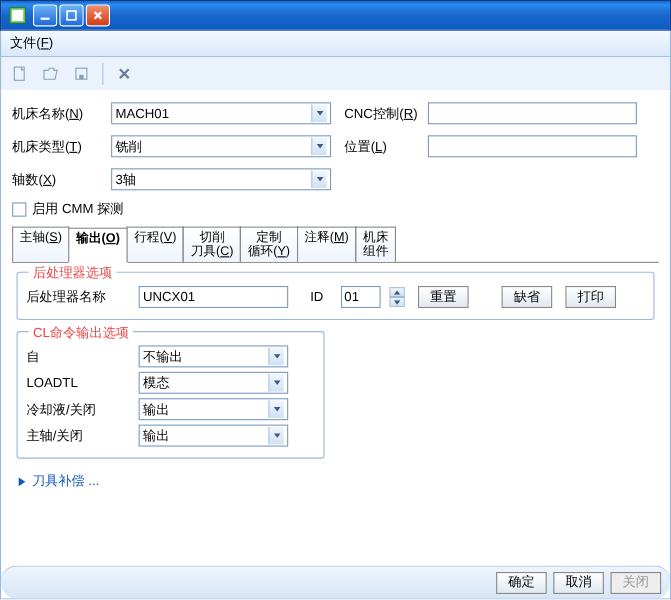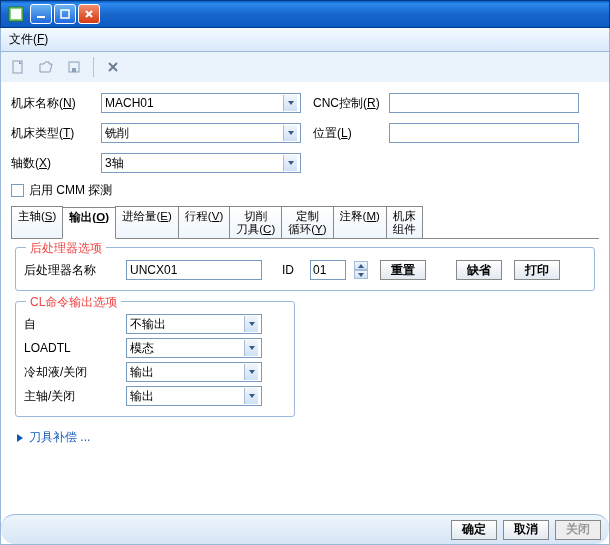--- a/index.html
+++ b/index.html
@@ -47,21 +47,21 @@
 .groupbox { border:1px solid #9cb9dc; border-radius:3px; padding:10px 8px 8px 8px; margin-bottom:10px; position:relative; }
 .groupbox .legend { position:absolute; top:-8px; left:10px; background:#fff; padding:0 4px; color:#ef4444; font-size:12px; }
 
 .gb-row { display:flex; align-items:center; height:24px; gap:6px; }
 .gb-row .lbl { width:96px; }
 .gb-row .combo, .gb-row .tinput { width:136px; }
 .spin { width:36px; height:20px; border:1px solid #7a9ac0; display:flex; align-items:center; padding:4px 2px; margin-left:10px; }
 .spin-btns { width:14px; height:18px; margin-left:2px; display:flex; flex-direction:column; }
 .spin-btns div { flex:1; border:1px solid #a5bcd9; background:linear-gradient(to bottom,#f2f6fb,#cfe1f5); display:flex; align-items:center; justify-content:center; cursor:pointer; }
 .id-lbl { margin-left:14px; }
-.btn { height:20px; padding:0 10px; border:1px solid #888; background:linear-gradient(to bottom,#fff,#e2e9f1); cursor:pointer; font-size:12px; display:inline-flex; align-items:center;font-weight:bold; }
+.btn { height:20px; padding:0 10px; border:1px solid #888; background:linear-gradient(to bottom,#fff,#e2e9f1); cursor:pointer; font-size:12px; display:inline-flex; align-items:center; }
 
 .expand-row { display:flex; align-items:center; gap:4px; margin-top:12px; cursor:pointer; color:#1257b8; }
 .expand-row svg { width:10px; height:10px; }
 
 .footer { position:absolute; left:0; right:0; bottom:0; height:30px; background:linear-gradient(to bottom,#eef5fc,#d6e5f6); border-top:1px solid #9cb9dc; display:flex; align-items:center; justify-content:flex-end; padding:0 8px; gap:6px;border-radius:14px; }
 .footer .btn.disabled { color:#999; background:#eee; cursor:default; }
 </style>
 </head>
 <body>
 
@@ -164,21 +164,20 @@
   </div>
 
   <div class="checkbox">
     <span class="box"></span>
     <span>启用 CMM 探测</span>
   </div>
 
   <div class="tabstrip" id="tabstrip">
       <div class="tab">主轴(<span class="shortcut">S</span>)</div>
       <div class="tab active">输出(<span class="shortcut">O</span>)</div>
-      <div class="tab">进给量(<span class="shortcut">E</span>)</div>
       <div class="tab">行程(<span class="shortcut">V</span>)</div>
       <div class="tab">切削<br>刀具(<span class="shortcut">C</span>)</div>
       <div class="tab">定制<br>循环(<span class="shortcut">Y</span>)</div>
       <div class="tab">注释(<span class="shortcut">M</span>)</div>
       <div class="tab">机床<br>组件</div>
     </div>
 
   <div class="tabpanel">
 
     <div class="groupbox">

